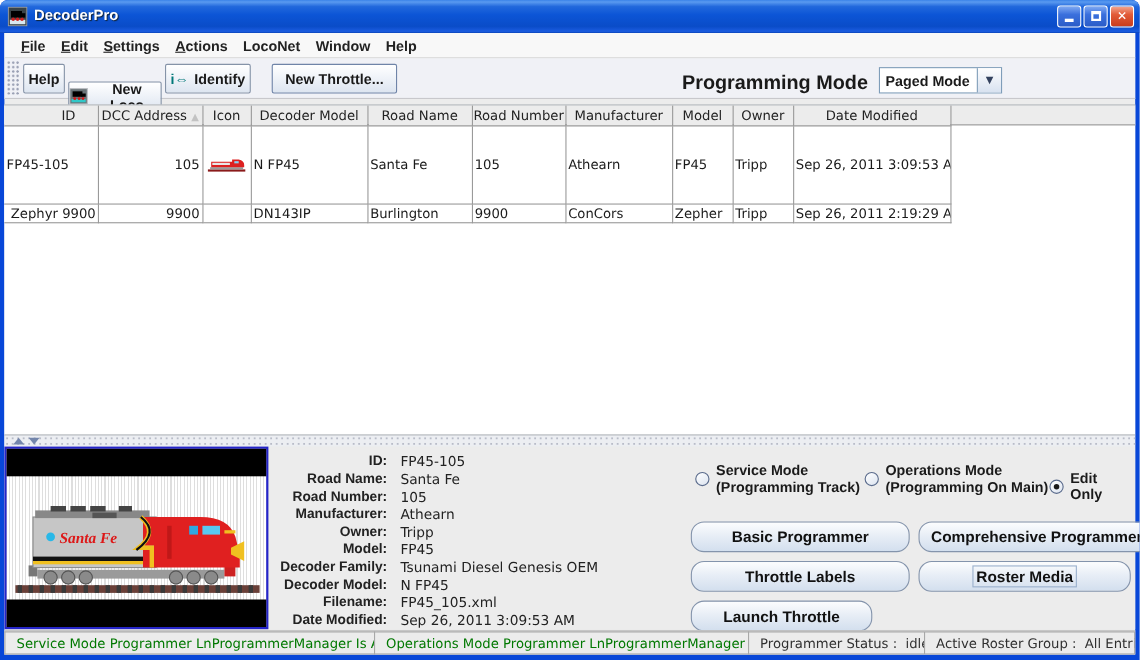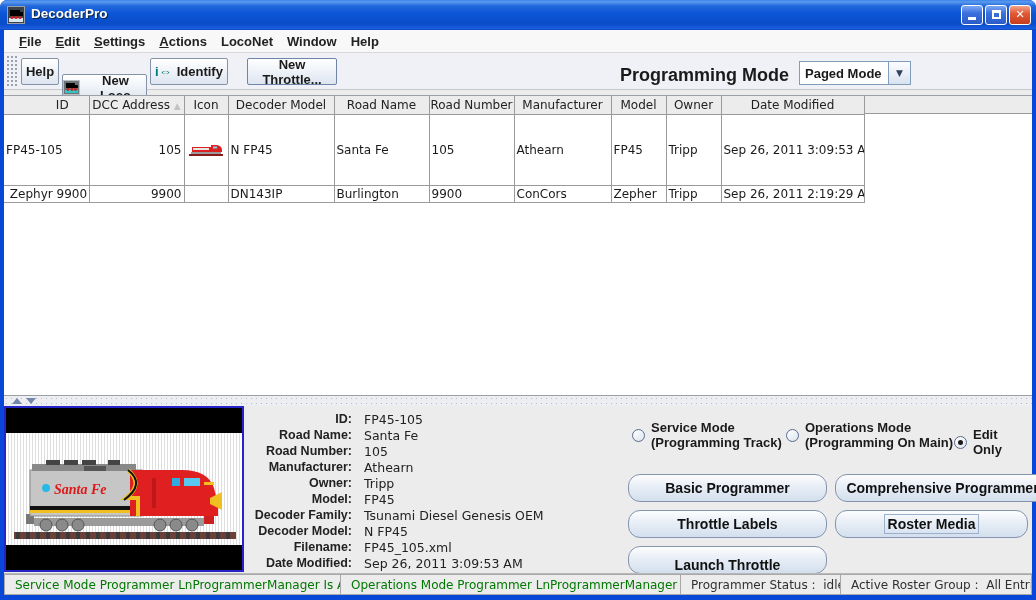--- a/index.html
+++ b/index.html
@@ -167,21 +167,21 @@
           <circle cx="5" cy="9.5" r="1.4" fill="#cc2020"></circle>
           <circle cx="9" cy="9.5" r="1.4" fill="#cc2020"></circle>
           <circle cx="12.5" cy="9.5" r="1.4" fill="#cc2020"></circle>
         </svg>
         <span>New Loco</span>
       </button>
       <button class="tool-btn" style="left:146px; width:78px;">
         <span style="color:#007878; font-weight:bold;">i⇔</span>
         <span>Identify</span>
       </button>
-      <button class="tool-btn" style="left:243px; width:90px; border-color:#6f84a8;">
+      <button class="tool-btn" style="left:243px; width:114px; border-color:#6f84a8;">
         <span>New Throttle...</span>
       </button>
       <span class="prog-label">Programming Mode</span>
       <div class="combo">
         <span class="combo-text">Paged Mode</span>
         <span class="combo-arrow">▼</span>
       </div>
     </div>
 
     <div class="table-zone">
@@ -394,21 +394,21 @@
       </button>
       <button class="action-btn" style="left:831px; top:68px; width:215px;">
         <span>Comprehensive Programmer</span>
       </button>
       <button class="action-btn" style="left:624px; top:104px; width:199px;">
         <span>Throttle Labels</span>
       </button>
       <button class="action-btn" style="left:831px; top:104px; width:193px;">
         <span class="focus-ring">Roster Media</span>
       </button>
-      <button class="action-btn" style="left:624px; top:140px; width:199px;align-items:flex-end;">
+      <button class="action-btn" style="left:624px; top:140px; width:165px;">
         <span>Launch Throttle</span>
       </button>
     </div>
 
     <div class="statusbar">
       <div class="status-cell status-green" style="width:336px;">Service Mode Programmer LnProgrammerManager Is Available</div>
       <div class="status-cell status-green" style="width:340px;">Operations Mode Programmer LnProgrammerManager Is Available</div>
       <div class="status-cell status-dark" style="width:160px;">Programmer Status :  idle</div>
       <div class="status-cell status-dark">Active Roster Group :  All Entries</div>
     </div>

